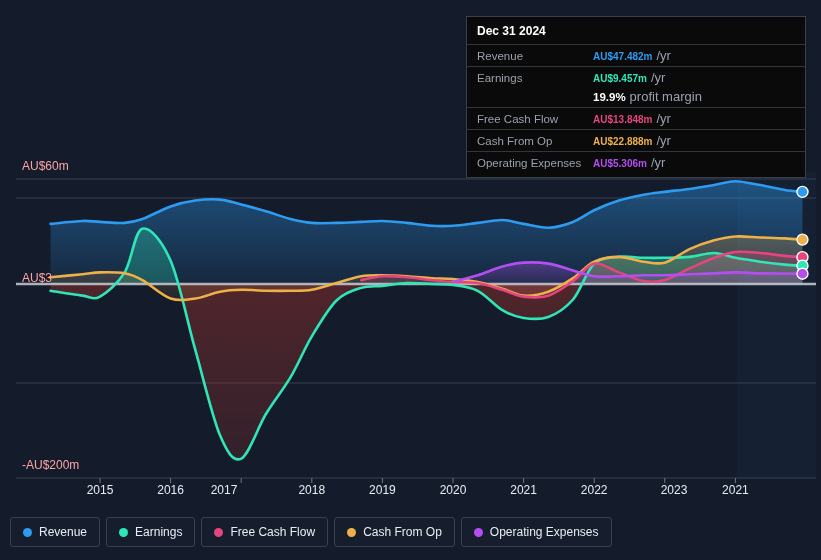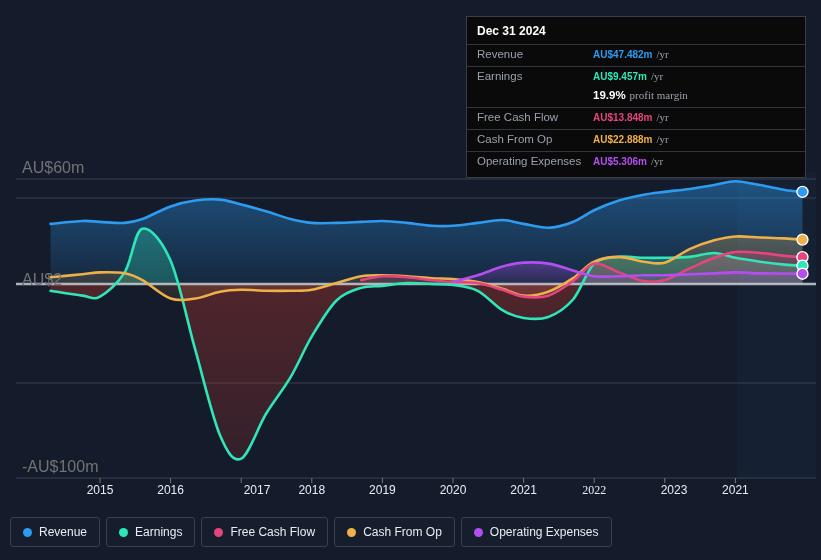--- a/index.html
+++ b/index.html
@@ -20,22 +20,22 @@
   #plot-area {
     position: absolute;
     left: 0; top: 0;
     width: 821px; height: 490px;
   }
   #chart-svg { position: absolute; left: 0; top: 0; }
 
   
   .y-label {
     position: absolute;
-    color: #737373;
-    font-size: 16px;
+    color: #fca5a5;
+    font-size: 12px;
     white-space: nowrap;
   }
   #y-label-top  { left: 22px; top: 159px; }
   #y-label-zero { left: 22px; top: 271px; }
   #y-label-bot  { left: 22px; top: 458px; }
 
   #x-axis-labels {
     position: absolute;
     left: 0; top: 483px;
     width: 734px; height: 22px;
@@ -78,24 +78,23 @@
     width: 116px;
     flex: none;
   }
   .tt-val {
     font-size: 10px;
     font-weight: bold;
     white-space: nowrap;
   }
   .tt-unit {
     color: #9aa1ad;
-    font-size: 11px;
+    font-size: 13px;
     font-weight: normal;
     margin-left: 4px;
-    font-family: Liberation Serif, serif;
   }
   .tt-margin-val { color: #ffffff; font-size: 11.5px; font-weight: bold; }
 
   
   #legend {
     position: absolute;
     left: 10px; top: 517px;
     display: flex;
     gap: 6px;
   }
@@ -195,32 +194,32 @@
         <line x1="382.4" y1="478" x2="382.4" y2="483" stroke="#6f7887" stroke-width="1"></line>
         <line x1="453" y1="478" x2="453" y2="483" stroke="#6f7887" stroke-width="1"></line>
         <line x1="523.5999999999999" y1="478" x2="523.5999999999999" y2="483" stroke="#6f7887" stroke-width="1"></line>
         <line x1="594.1999999999999" y1="478" x2="594.1999999999999" y2="483" stroke="#6f7887" stroke-width="1"></line>
         <line x1="664.8" y1="478" x2="664.8" y2="483" stroke="#6f7887" stroke-width="1"></line>
         <line x1="735.4" y1="478" x2="735.4" y2="483" stroke="#6f7887" stroke-width="1"></line>
       </svg>
   </div>
 
   <div class="y-label" id="y-label-top">AU$60m</div>
-  <div class="y-label" id="y-label-zero">AU$2</div>
-  <div class="y-label" id="y-label-bot">-AU$100m</div>
+  <div class="y-label" id="y-label-zero">AU$3</div>
+  <div class="y-label" id="y-label-bot">-AU$200m</div>
 
   <div id="x-axis-labels">
       <div class="x-label" style="left: 100px;">2015</div>
       <div class="x-label" style="left: 170.6px;">2016</div>
-      <div class="x-label" style="left: 257px; text-align: center;">2017</div>
+      <div class="x-label" style="left: 224px; text-align: center;">2017</div>
       <div class="x-label" style="left: 311.8px;">2018</div>
       <div class="x-label" style="left: 382.4px;">2019</div>
       <div class="x-label" style="left: 453px;">2020</div>
       <div class="x-label" style="left: 523.6px;">2021</div>
-      <div class="x-label" style="left: 594.2px; font-family: Liberation Serif, serif;">2022</div>
+      <div class="x-label" style="left: 594.2px;">2022</div>
       <div class="x-label" style="left: 674px;">2023</div>
       <div class="x-label" style="left: 735.4px;">2021</div>
     </div>
 
   <div id="tooltip">
     <div id="tooltip-date">Dec 31 2024</div>
     <div id="tooltip-rows">
         <div class="tt-row">
           <span class="tt-key">Revenue</span>
           <span class="tt-val" style="color: rgb(45, 155, 240);">AU$47.482m</span>

